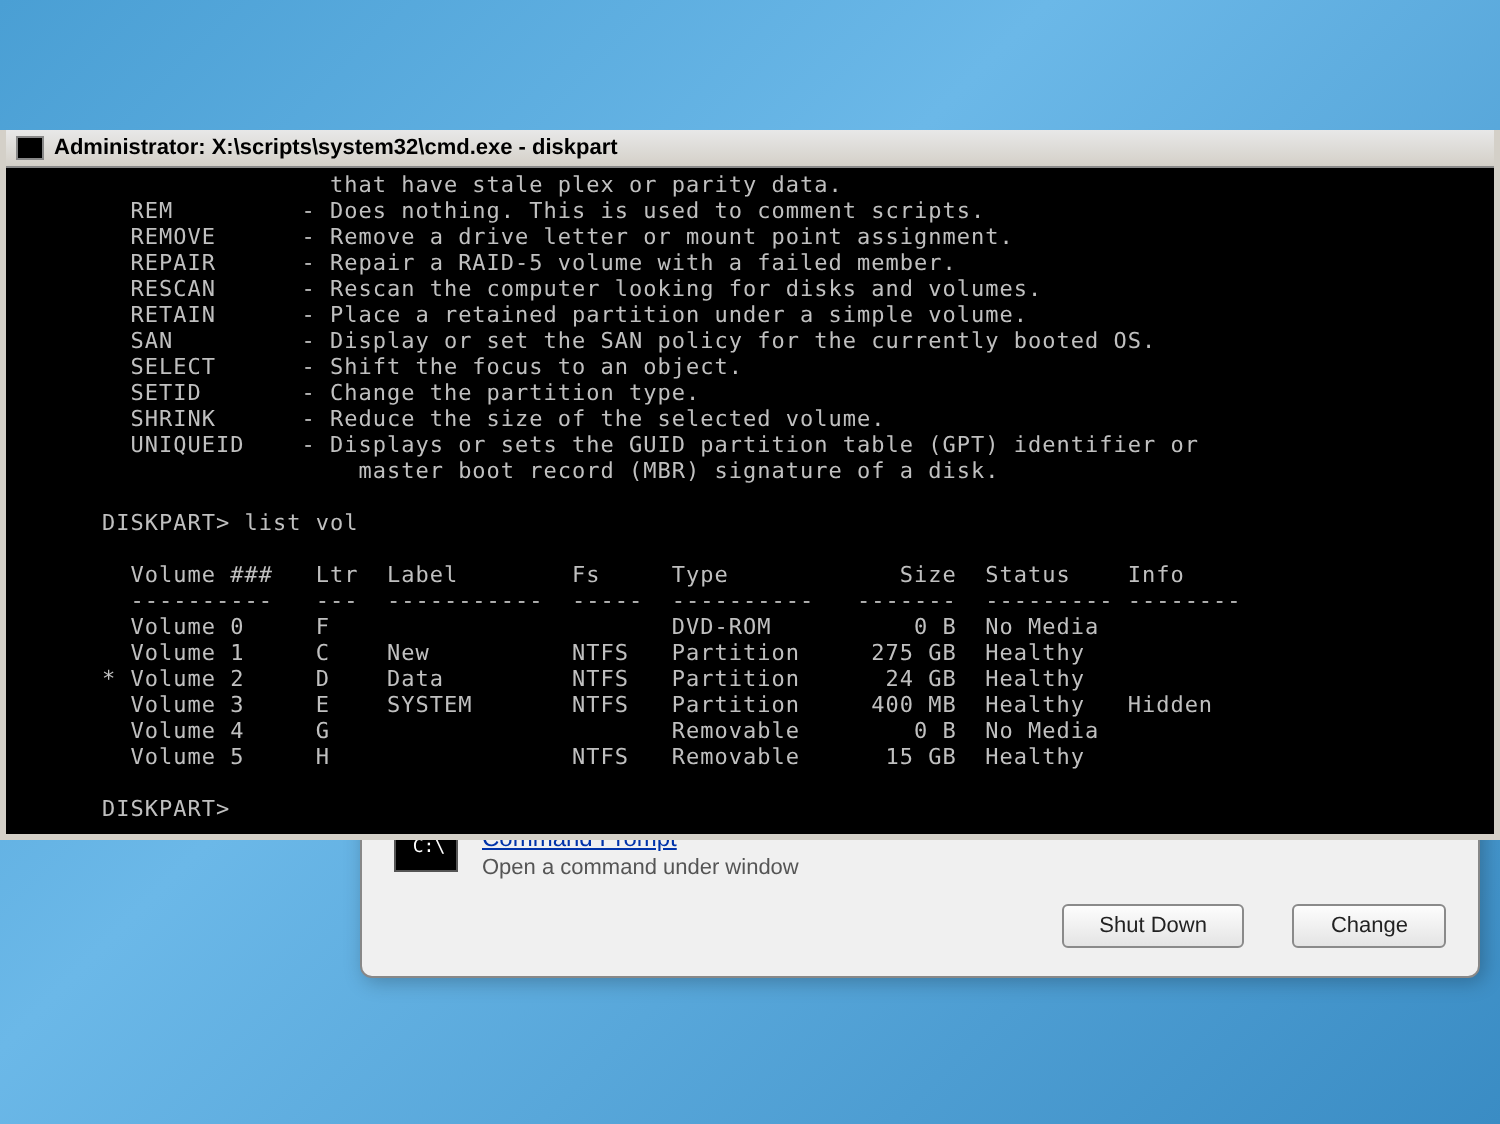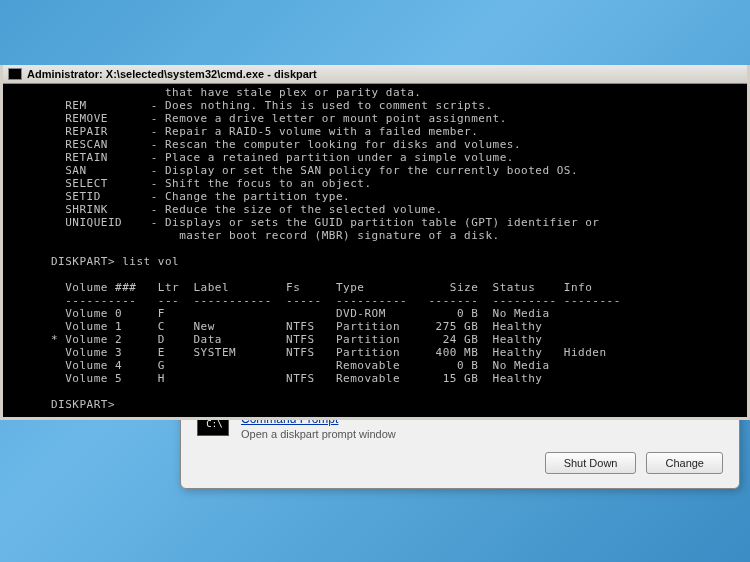--- a/index.html
+++ b/index.html
@@ -60,21 +60,21 @@
   color: #0033aa;
   text-decoration: underline;
   font-size: 12px;
   display: block;
   margin-bottom: 2px;
 }
 .recovery-desc { font-size: 11px; color: #555; }
 .button-row {
   display: flex;
   justify-content: flex-end;
-  gap: 10px;
+  gap: 24px;
   margin-top: 10px;
 }
 .win-button {
   background: linear-gradient(#fdfdfd, #e4e4e4);
   border: 1px solid #8a8a8a;
   border-radius: 3px;
   padding: 4px 18px;
   font-size: 11px;
   color: #222;
   cursor: pointer;
@@ -128,33 +128,33 @@
     <div class="recovery-icon mem"></div>
     <div class="recovery-text">
       <a class="recovery-link">Windows Memory Diagnostic</a>
       <div class="recovery-desc">Check your computer for memory hardware errors</div>
     </div>
   </div>
   <div class="recovery-item">
     <div class="recovery-icon cmd">C:\</div>
     <div class="recovery-text">
       <a class="recovery-link">Command Prompt</a>
-      <div class="recovery-desc">Open a diskpart prompt window</div>
+      <div class="recovery-desc">Open a command under window</div>
     </div>
   </div>
   <div class="button-row">
     <button class="win-button">Shut Down</button>
     <button class="win-button">Change</button>
   </div>
 </div>
 
 <div class="cmd-window">
   <div class="cmd-titlebar">
     <div class="cmd-titlebar-icon"></div>
-    <span>Administrator: X:\selected\system32\cmd.exe - diskpart</span>
+    <span>Administrator: X:\scripts\system32\cmd.exe - diskpart</span>
   </div>
   <div class="cmd-body hidden-overflow" id="cmd-body">                that have stale plex or parity data.
   REM         - Does nothing. This is used to comment scripts.
   REMOVE      - Remove a drive letter or mount point assignment.
   REPAIR      - Repair a RAID-5 volume with a failed member.
   RESCAN      - Rescan the computer looking for disks and volumes.
   RETAIN      - Place a retained partition under a simple volume.
   SAN         - Display or set the SAN policy for the currently booted OS.
   SELECT      - Shift the focus to an object.
   SETID       - Change the partition type.

